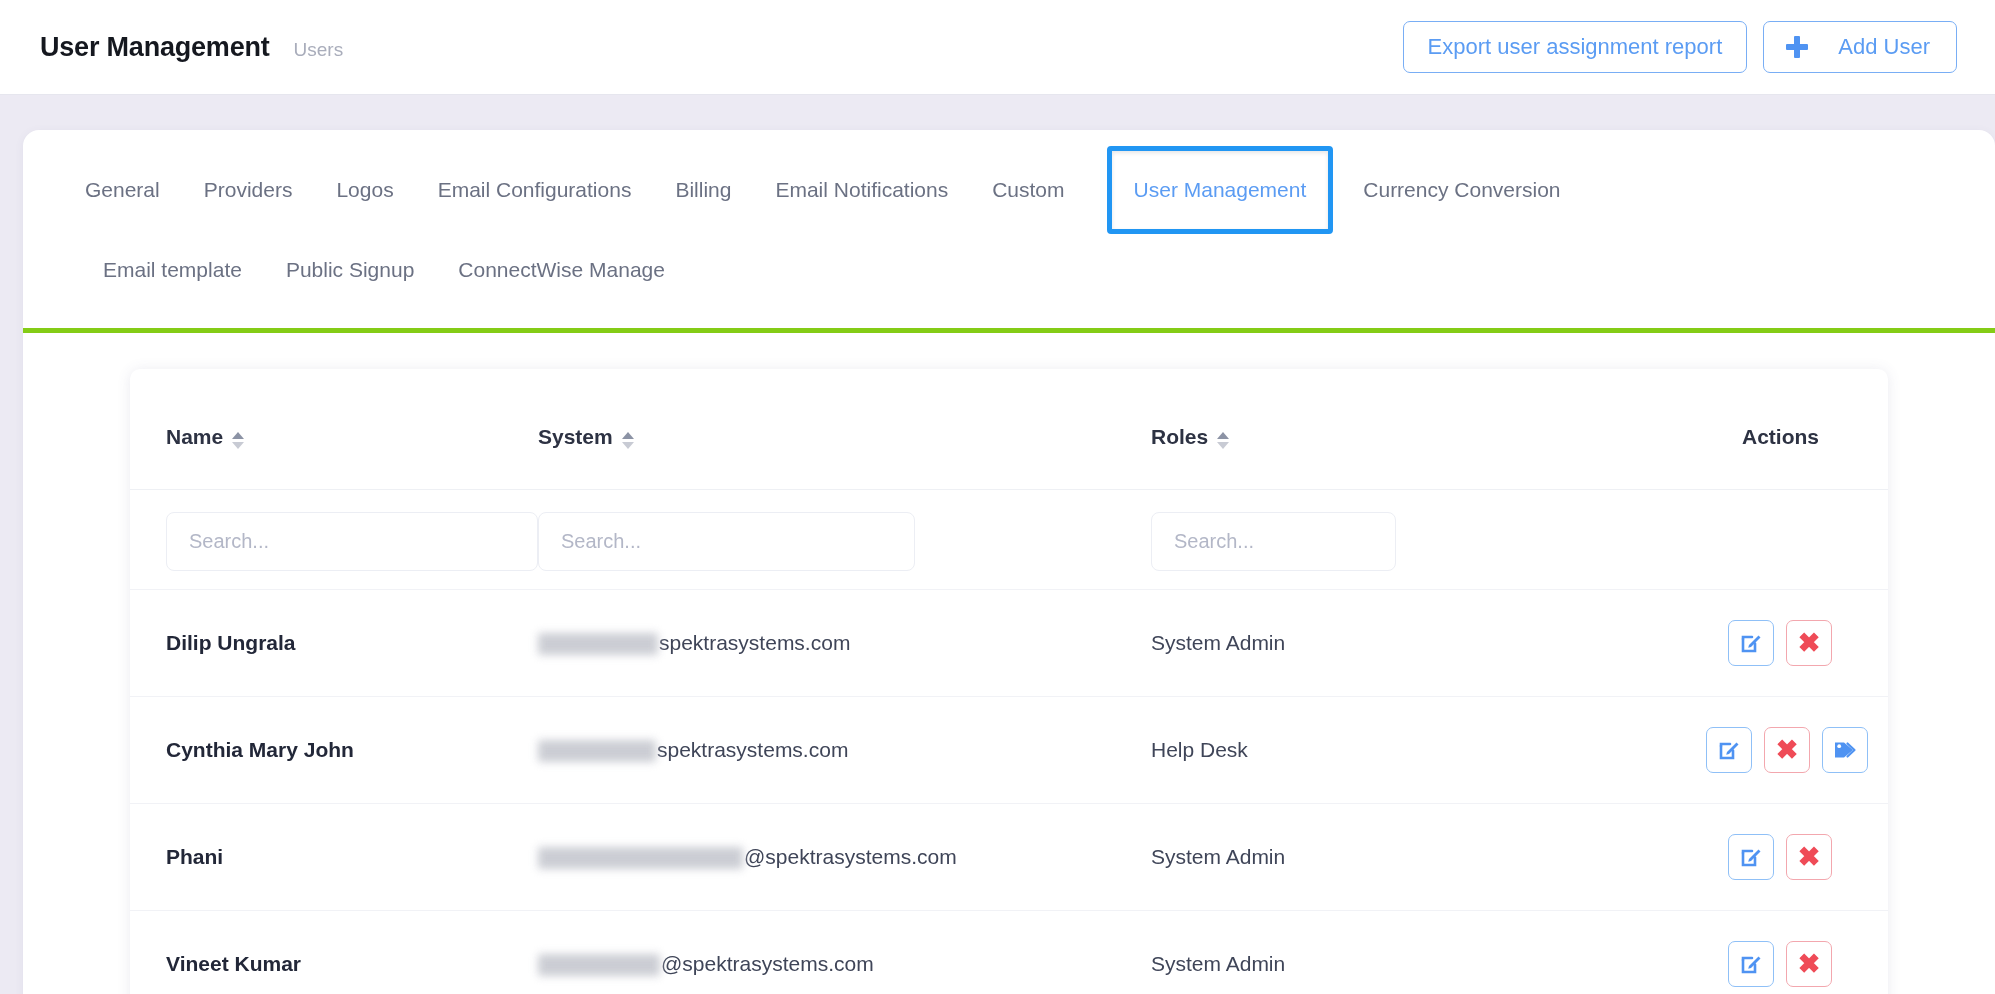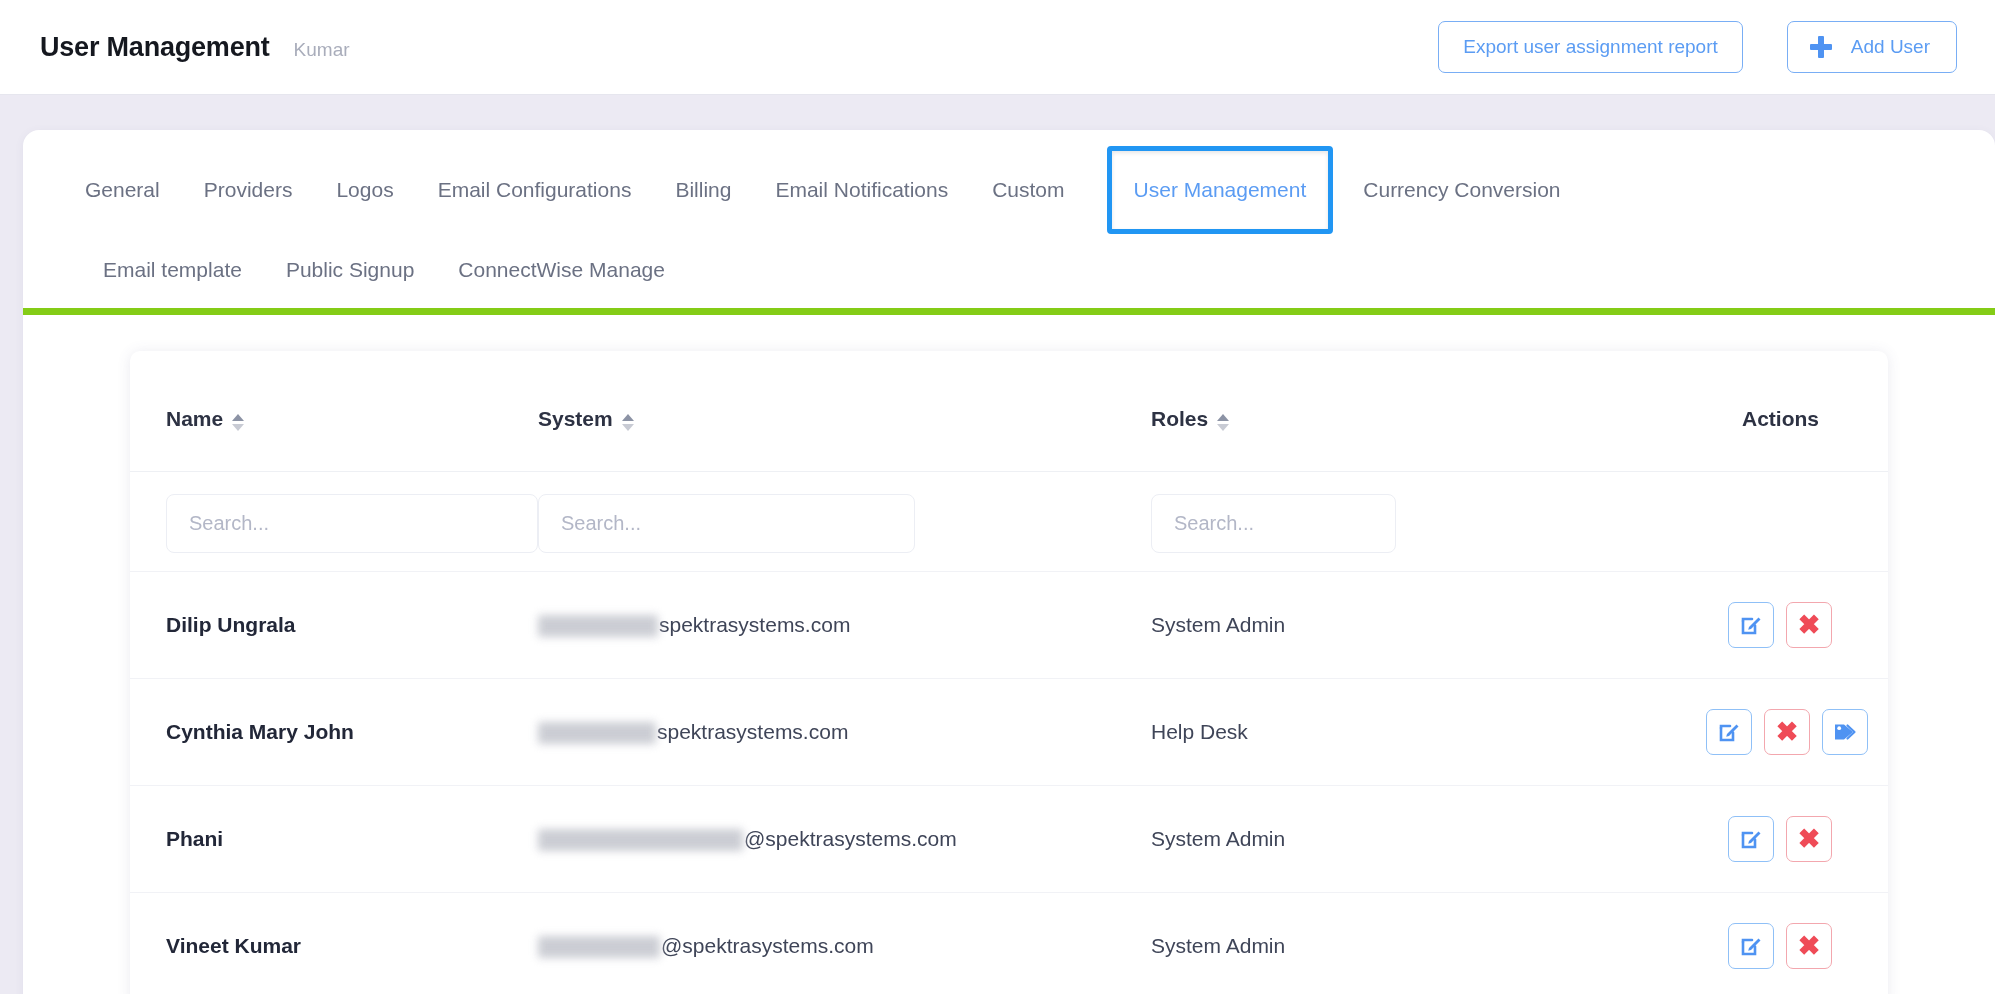--- a/index.html
+++ b/index.html
@@ -46,30 +46,30 @@
     display: flex;
     align-items: center;
     gap: 16px;
   }
   .btn-outline {
     height: 52px;
     border: 1.6px solid #79aef5;
     border-radius: 7px;
     background: #ffffff;
     color: #5b9cf3;
-    font-size: 19px;
+    font-size: 22px;
     font-family: "Liberation Sans", sans-serif;
     padding: 0 24px;
     display: flex;
     align-items: center;
     justify-content: center;
     cursor: pointer;
     white-space: nowrap;
   }
-  .btn-outline.with-icon { gap: 19px; padding: 0 26px 0 22px; margin-left: 28px; }
+  .btn-outline.with-icon { gap: 30px; padding: 0 26px 0 22px; }
   .plus-icon {
     display: inline-block;
     width: 22px; height: 22px;
     position: relative;
     flex: 0 0 auto;
   }
   .plus-icon::before, .plus-icon::after {
     content: "";
     position: absolute;
     background: #4f93f2;
@@ -85,22 +85,22 @@
     top: 130px;
     width: 1972px;
     min-height: 900px;
     background: #ffffff;
     border-radius: 16px;
     box-shadow: 0 2px 10px rgba(90,90,130,0.07);
     overflow: hidden;
   }
 
   .tabs-wrap {
-    padding: 36px 0 14px 0;
-    border-bottom: 7px solid #84cc16;
+    padding: 36px 0 34px 0;
+    border-bottom: 5px solid #84cc16;
   }
   .tab-row {
     display: flex;
     align-items: center;
     padding-left: 40px;
     flex-wrap: nowrap;
   }
   .tab-row.row2 { margin-top: 32px; padding-left: 58px; }
   .tab {
     font-size: 21px;
@@ -230,21 +230,21 @@
     font-weight: 700;
     line-height: 1;
   }
 </style>
 </head>
 <body>
 
 <div class="topbar">
   <div class="topbar-left">
     <div class="page-title">User Management</div>
-    <div class="breadcrumb">Kumar</div>
+    <div class="breadcrumb">Users</div>
   </div>
   <div class="topbar-right">
     <div class="btn-outline">
       <span>Export user assignment report</span>
     </div>
     <div class="btn-outline with-icon">
       <span class="plus-icon"></span>
       <span>Add User</span>
     </div>
   </div>

